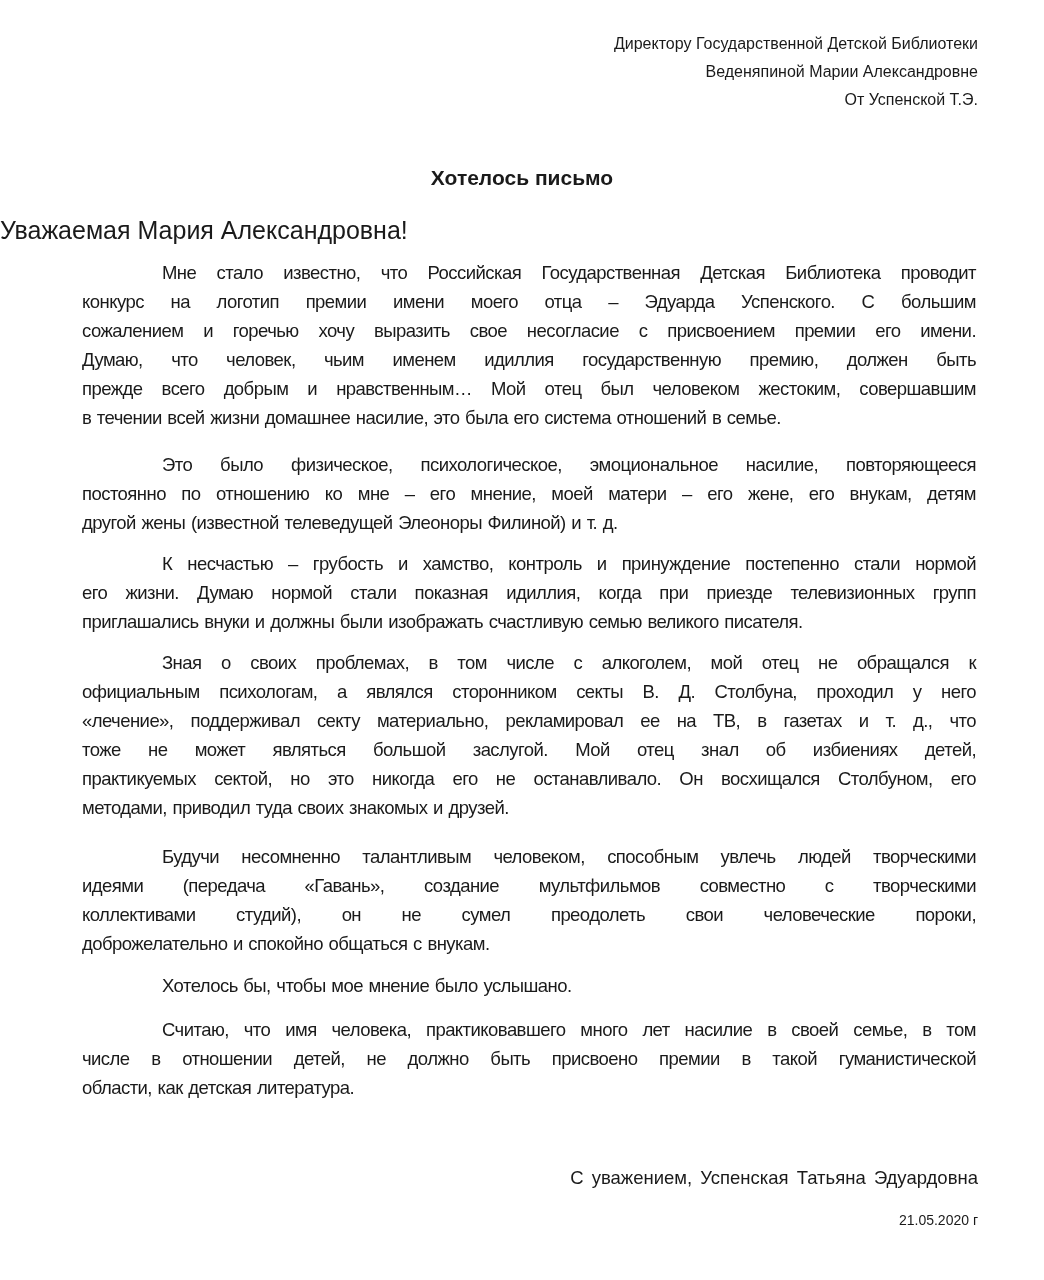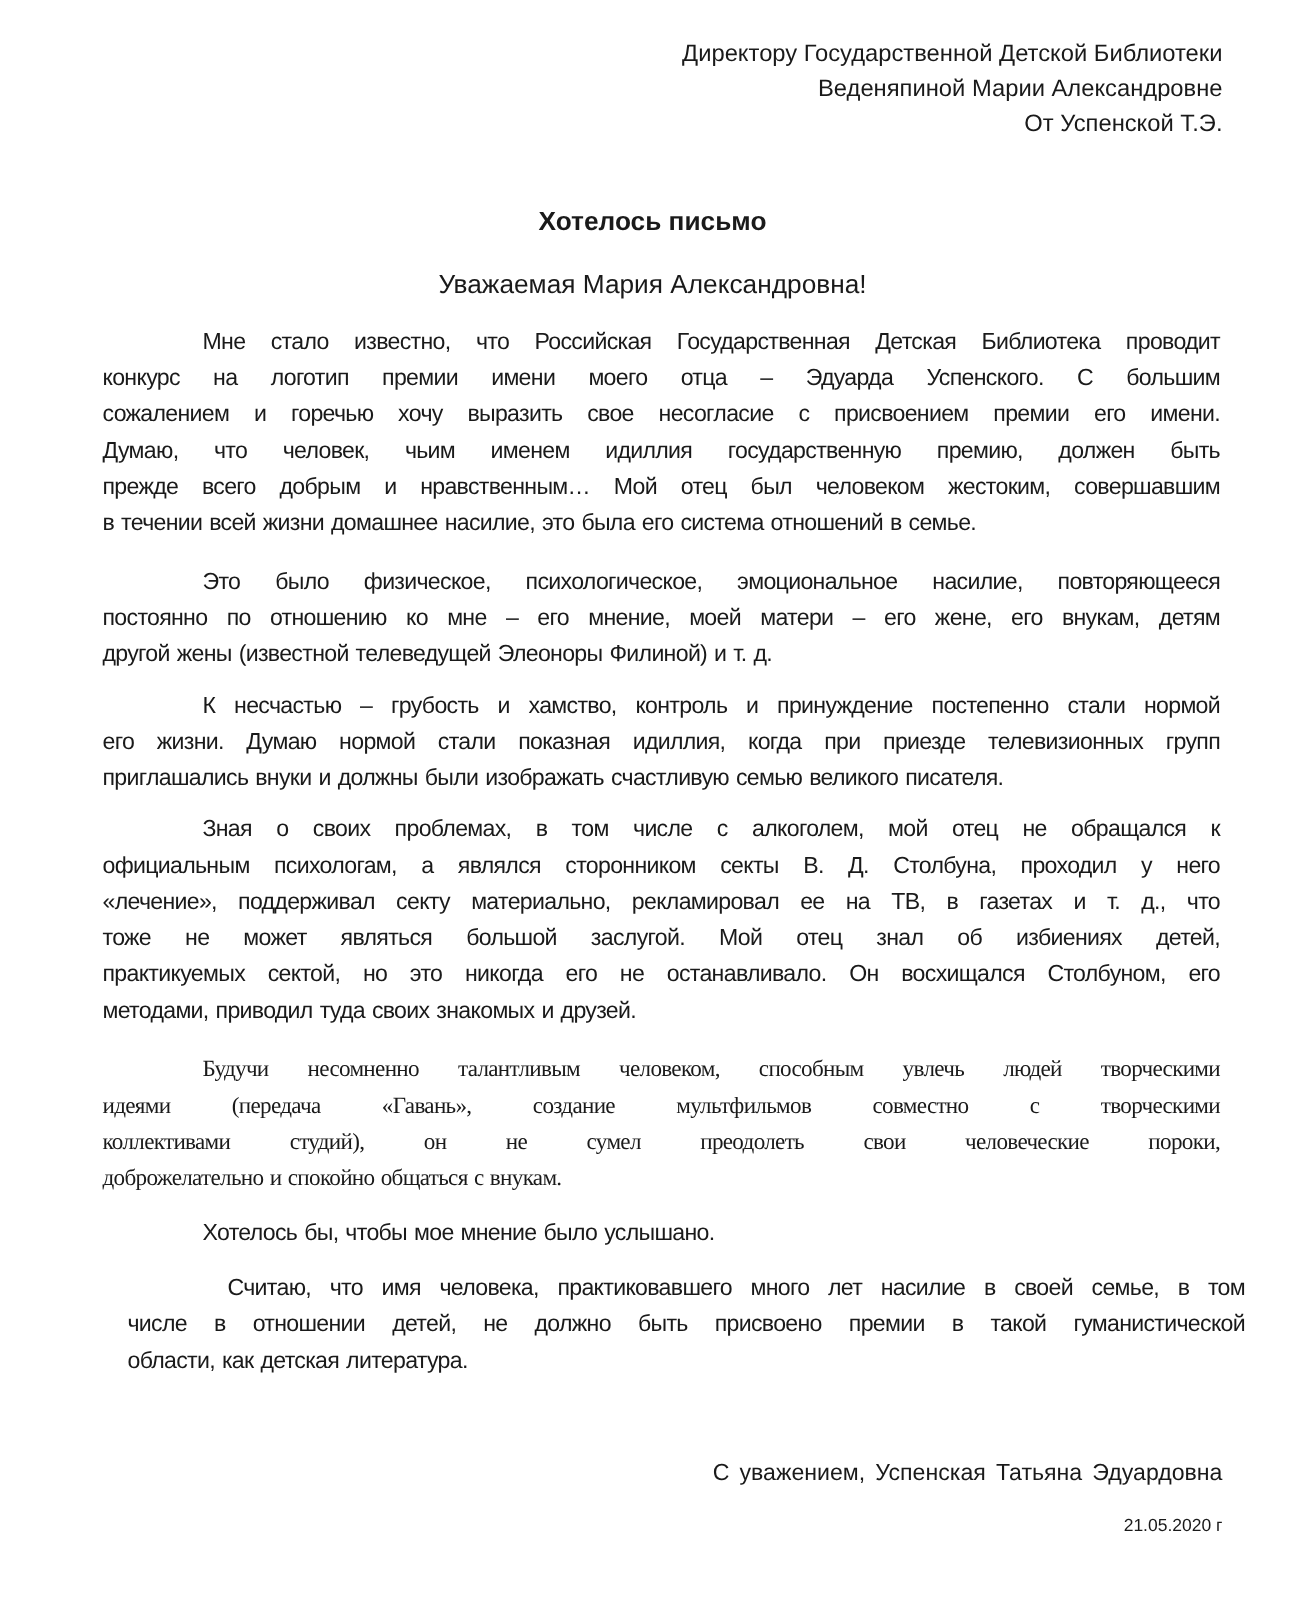--- a/index.html
+++ b/index.html
@@ -1,20 +1,20 @@
 <!DOCTYPE html>
 <html><head>
 <meta charset="utf-8">
 <style>
   html, body { margin: 0; padding: 0; background: #ffffff; }
   body { width: 1044px; height: 1280px; position: relative; overflow: hidden; color: #1a1a1a;
          font-family: "Liberation Sans", sans-serif; }
-  .addr { position: absolute; right: 66px; top: 30px; text-align: right; font-size: 19px; line-height: 28px; }
+  .addr { position: absolute; right: 66px; top: 30px; text-align: right; font-size: 16px; line-height: 28px; }
   .title { position: absolute; left: 0; right: 0; top: 166px; text-align: center; font-weight: bold; font-size: 21px; }
-  .greet { position: absolute; left: 0; right: 0; top: 216px; text-align: center; font-size: 21px; }
+  .greet { position: absolute; left: 0; right: 0; top: 216px; font-size: 25px; }
   .body { position: absolute; left: 82px; width: 894px; font-size: 18.5px; line-height: 29px; }
   .para { position: absolute; left: 0; width: 894px; }
   .line { display: block; text-align: justify; text-align-last: justify; white-space: nowrap; letter-spacing: -0.55px; word-spacing: 1px; }
   .line.first { padding-left: 80px; }
   .line.last { text-align-last: left; }
   .sig { position: absolute; right: 66px; top: 1167px; font-size: 18.5px; word-spacing: 3px; }
   .date { position: absolute; right: 66px; top: 1212px; font-size: 14px; margin-left: 32px; }
 </style>
 </head>
 <body>
@@ -48,30 +48,30 @@
     <span class="line last">приглашались внуки и должны были изображать счастливую семью великого писателя.</span>
   </div>
   <div class="para" style="top:390px;">
     <span class="line first">Зная о своих проблемах, в том числе с алкоголем,  мой отец не обращался к</span>
     <span class="line">официальным психологам, а являлся сторонником секты В. Д. Столбуна, проходил у него</span>
     <span class="line">«лечение», поддерживал секту материально, рекламировал ее на ТВ, в газетах и т. д., что</span>
     <span class="line">тоже не может являться большой заслугой. Мой отец знал об избиениях детей,</span>
     <span class="line">практикуемых сектой, но это никогда его не останавливало. Он восхищался Столбуном, его</span>
     <span class="line last">методами, приводил туда своих знакомых и друзей.</span>
   </div>
-  <div class="para" style="top:584px;font-family:Liberation Serif, serif;">
+  <div class="para" style="top:584px;">
     <span class="line first">Будучи несомненно талантливым человеком, способным увлечь людей творческими</span>
     <span class="line">идеями (передача «Гавань», создание мультфильмов совместно с творческими</span>
     <span class="line">коллективами студий), он не сумел преодолеть свои человеческие пороки,</span>
     <span class="line last">доброжелательно и спокойно общаться с внукам.</span>
   </div>
   <div class="para" style="top:713px;">
     <span class="line first last">Хотелось бы, чтобы мое мнение было услышано.</span>
   </div>
-  <div class="para" style="top:757px;margin-left:20px;">
+  <div class="para" style="top:757px;">
     <span class="line first">Считаю, что имя человека, практиковавшего много лет насилие в своей семье, в том</span>
     <span class="line">числе в отношении детей, не должно быть присвоено премии в такой гуманистической</span>
     <span class="line last">области, как детская литература.</span>
   </div>
 </div>
 
 <div class="sig">С  уважением,   Успенская Татьяна Эдуардовна</div>
 <div class="date">21.05.2020 г</div>
 
 </body></html>

